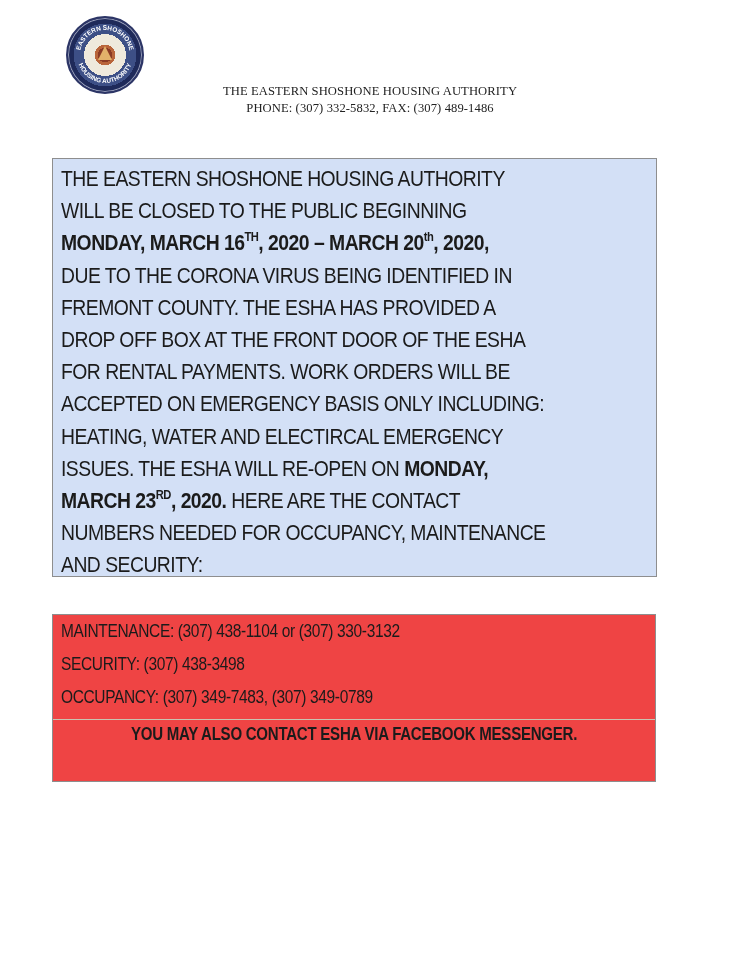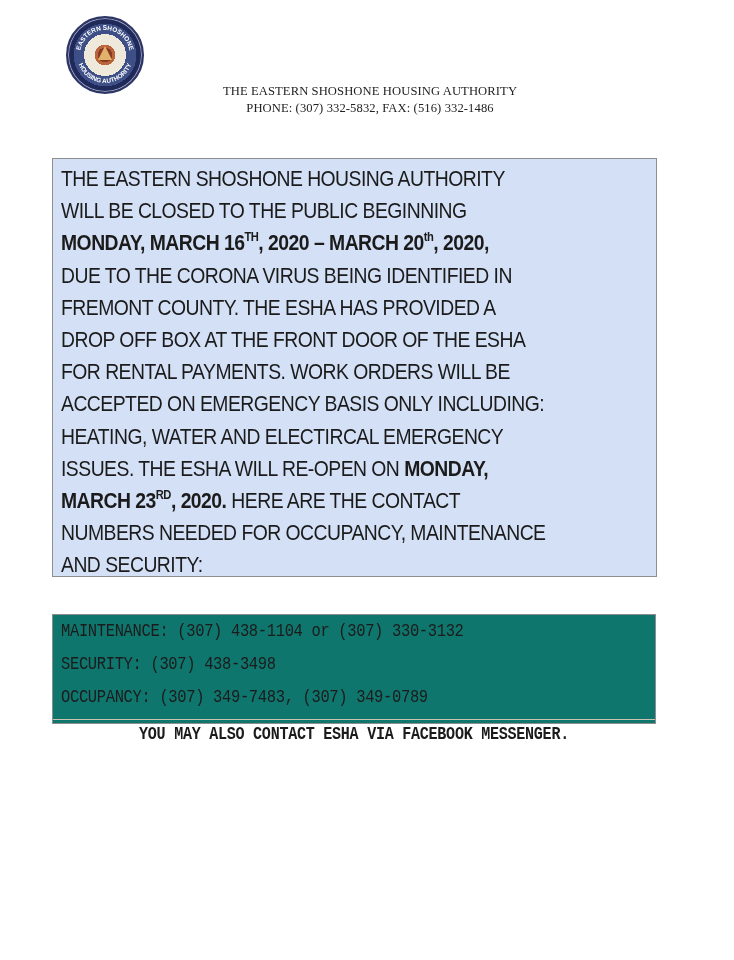--- a/index.html
+++ b/index.html
@@ -29,24 +29,24 @@
       font-family: "Liberation Sans", "DejaVu Sans", sans-serif;
       font-size: 22.5px; line-height: 32.2px; color: #1b1b1b;
       letter-spacing: -0.6px;
       transform-origin: left top;
     }
     .notice .ln { display: block; white-space: nowrap; transform: scaleX(0.86); transform-origin: left center; }
     .notice b { font-weight: bold; }
     .notice sup { font-size: 13px; vertical-align: 9px; line-height: 0; }
 
     .contacts {
-      position: absolute; left: 52px; top: 614px; width: 604px; height: 110px;
-      background: #0f766e;
+      position: absolute; left: 52px; top: 614px; width: 604px; height: 168px;
+      background: #ef4444;
       border: 1.5px solid #8e8e8e;
-      font-family: Liberation Mono, monospace;
+      font-family: Liberation Sans, sans-serif;
       color: #1b1b1b;
     }
     .contacts .row {
       position: absolute; left: 8px; font-size: 18px; white-space: nowrap;
       transform: scaleX(0.86); transform-origin: left center; letter-spacing: -0.4px;
     }
     .contacts .r1 { top: 6px; }
     .contacts .r2 { top: 39px; }
     .contacts .r3 { top: 72px; }
     .contacts .divider {
@@ -72,21 +72,21 @@
     </text>
     <text font-size="6.4" fill="#ffffff" font-family="Liberation Sans, sans-serif" font-weight="bold">
       <textPath href="#botArc" startOffset="50%" text-anchor="middle">HOUSING AUTHORITY</textPath>
     </text>
     <polygon points="37,28 44,42 30,42" fill="#e2b16a"></polygon>
   </svg>
 </div>
 
 <div class="letterhead">
   <div>THE EASTERN SHOSHONE HOUSING AUTHORITY</div>
-  <div>PHONE: (307) 332-5832, FAX: (516) 332-1486</div>
+  <div>PHONE: (307) 332-5832, FAX: (307) 489-1486</div>
 </div>
 
 <div class="notice">
   <span class="ln">THE EASTERN SHOSHONE HOUSING AUTHORITY</span>
   <span class="ln">WILL BE CLOSED TO THE PUBLIC BEGINNING</span>
   <span class="ln"><b><span>MONDAY, MARCH 16</span><sup>TH</sup><span>, 2020 – MARCH 20</span><sup>th</sup><span>, 2020,</span></b></span>
   <span class="ln">DUE TO THE CORONA VIRUS BEING IDENTIFIED IN</span>
   <span class="ln">FREMONT COUNTY.  THE ESHA HAS PROVIDED A</span>
   <span class="ln">DROP OFF BOX AT THE FRONT DOOR OF THE ESHA</span>
   <span class="ln">FOR RENTAL PAYMENTS.  WORK ORDERS WILL BE</span>

